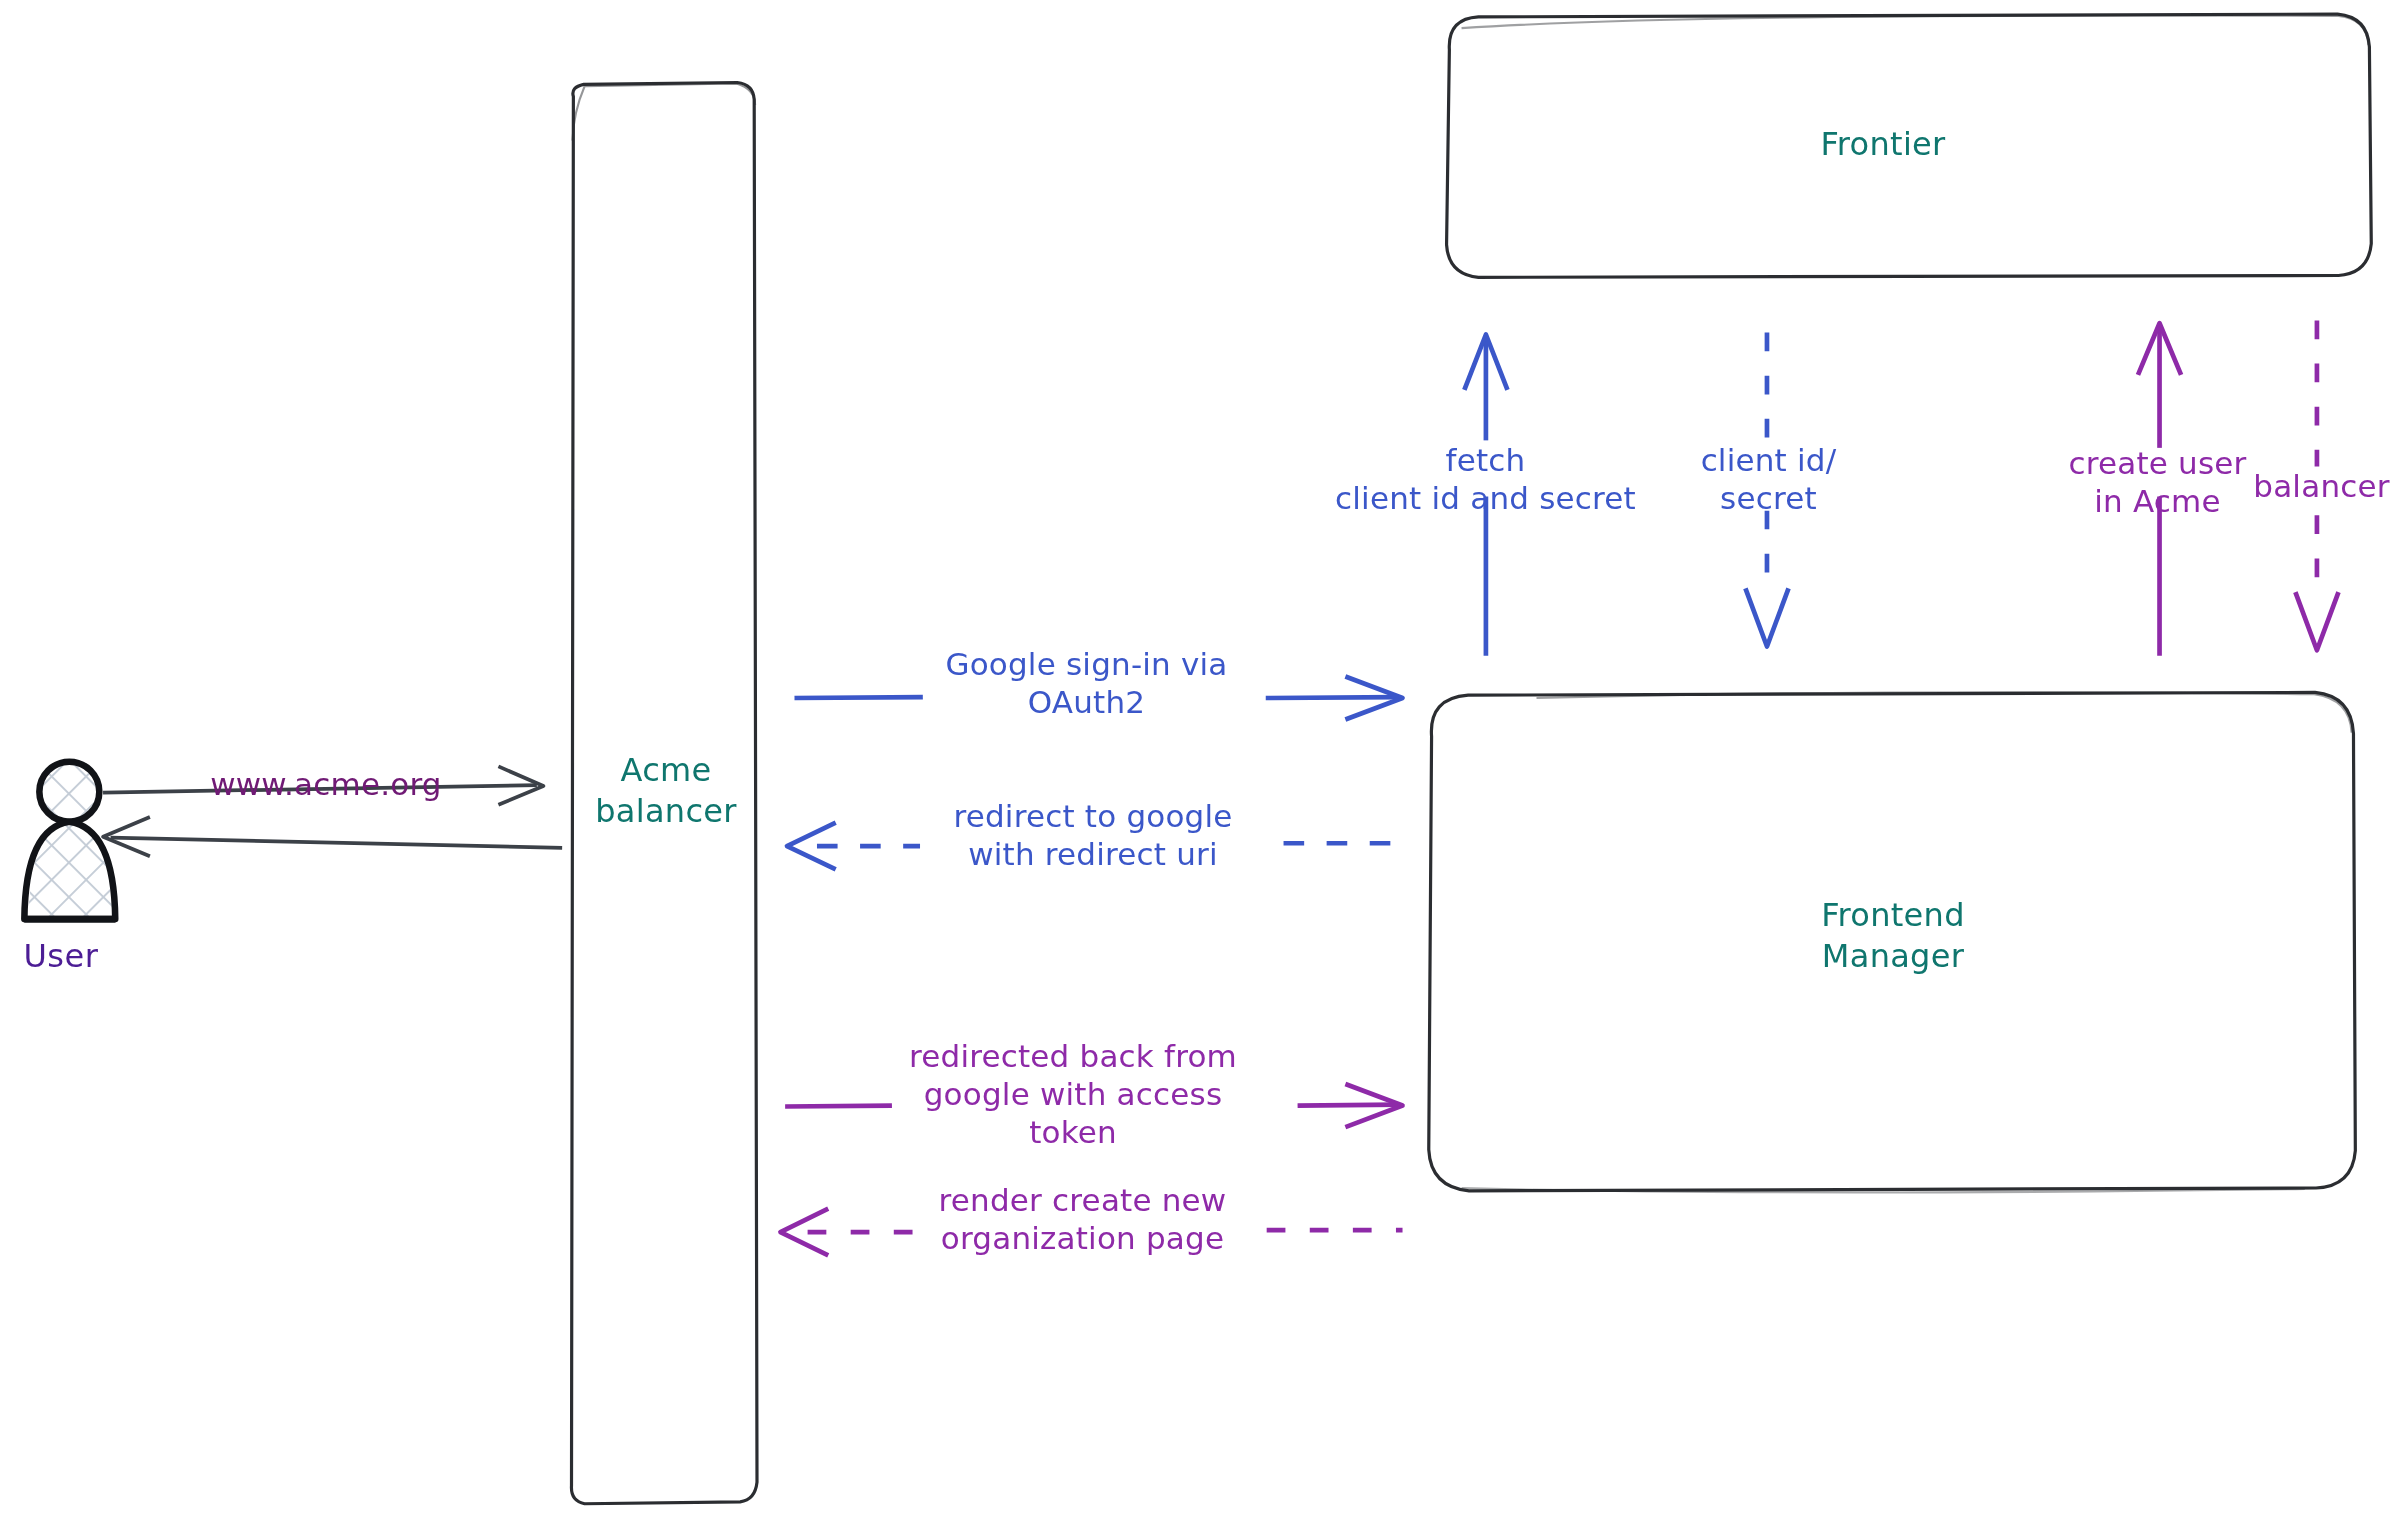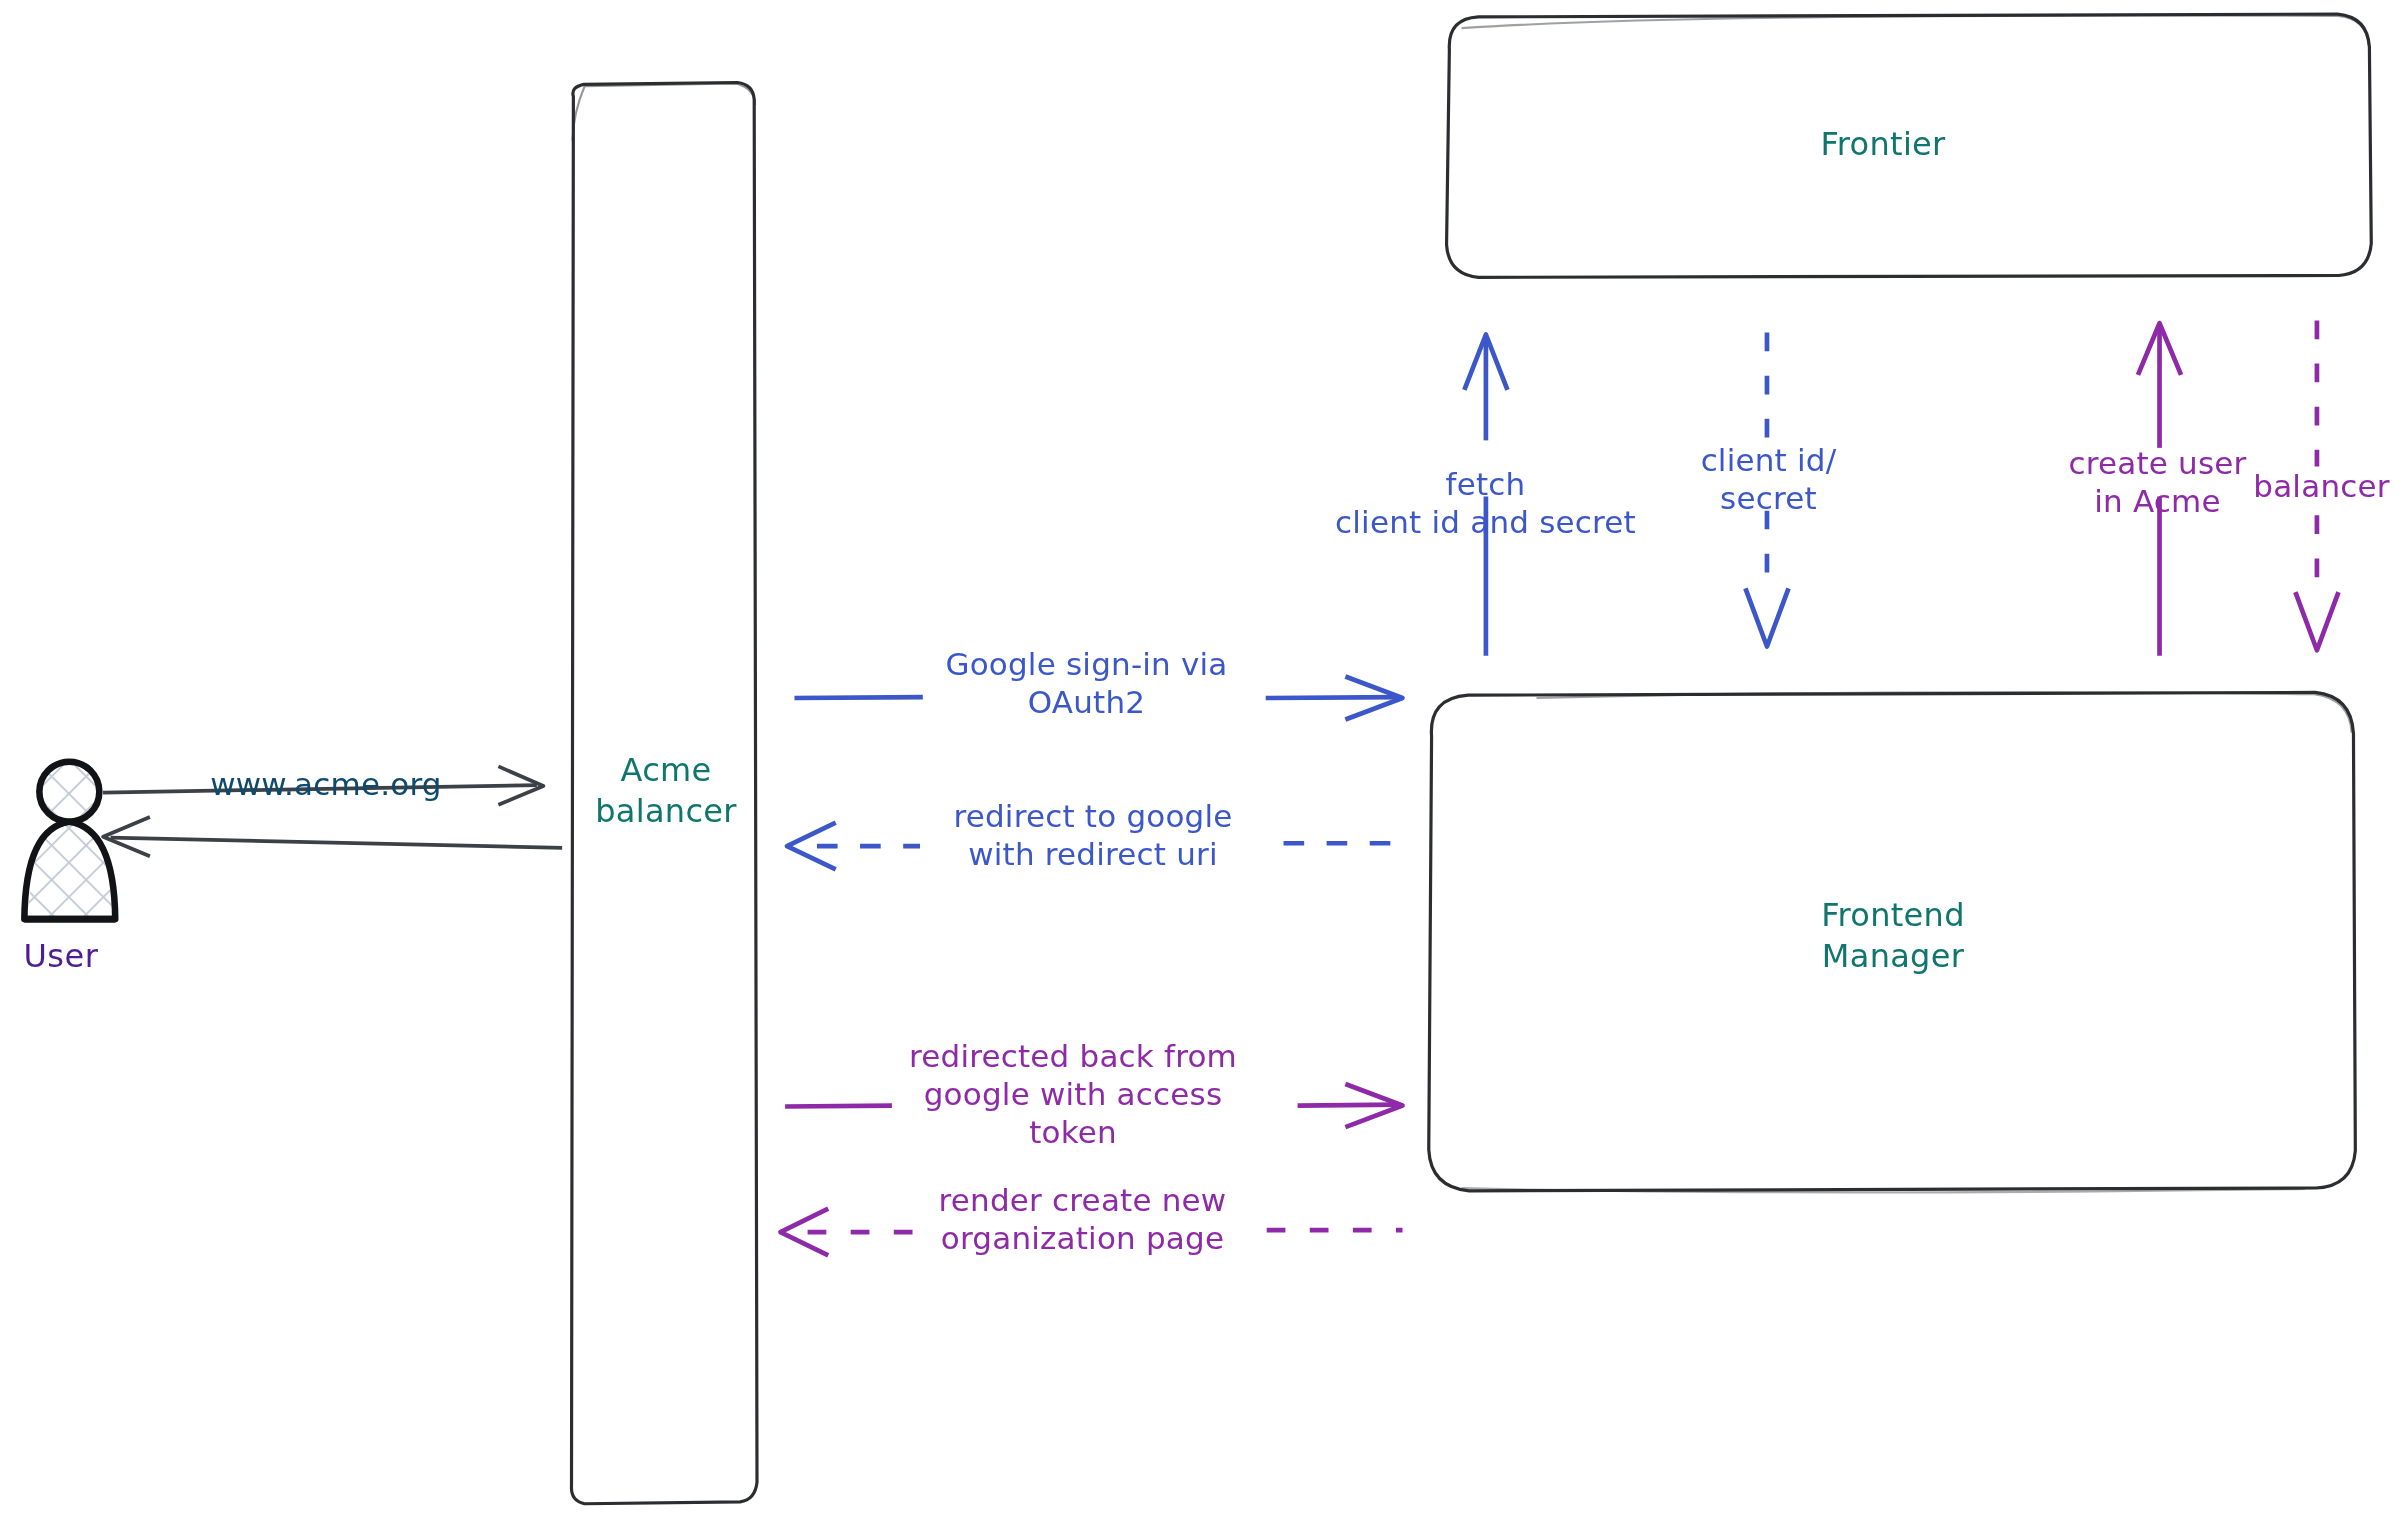--- a/index.html
+++ b/index.html
@@ -36,21 +36,21 @@
     position: absolute;
     font-family: "DejaVu Sans", sans-serif;
     font-size: 31px;
     line-height: 1.22;
     text-align: center;
     white-space: pre-line;
     letter-spacing: 0.2px;
   }
   .edge-label.blue { color: #3b57c9; }
   .edge-label.purple { color: #8e2aa8; }
-  .edge-label.dark  { color: #0c4a6e; }
+  .edge-label.dark  { color: #701a75; }
   .actor-label {
     position: absolute;
     color: #4c1d95;
     font-family: "DejaVu Sans", sans-serif;
     font-size: 32px;
     letter-spacing: 0.5px;
   }
 </style>
 </head>
 <body>
@@ -159,21 +159,21 @@
   <div class="actor-label" style="left:23.4px; top:937px;">User</div>
 
   <div class="edge-label dark" style="left:176px; top:766px; width:300px;">www.acme.org</div>
 
   <div class="edge-label blue" style="left:904px; top:646px; width:365px;">Google sign-in via
 OAuth2</div>
 
   <div class="edge-label blue" style="left:901px; top:798px; width:384px;">redirect to google
 with redirect uri</div>
 
-  <div class="edge-label blue" style="left:1296px; top:442px; width:379px;margin-top:24px;">fetch
+  <div class="edge-label blue" style="left:1296px; top:442px; width:379px;">fetch
 client id and secret</div>
 
   <div class="edge-label blue" style="left:1677px; top:442px; width:183px;">client id/
 secret</div>
 
   <div class="edge-label purple" style="left:895px; top:1182px; width:375px;">render create new
 organization page</div>
 
   <div class="edge-label purple" style="left:881px; top:1038px; width:384px;">redirected back from
 google with access

